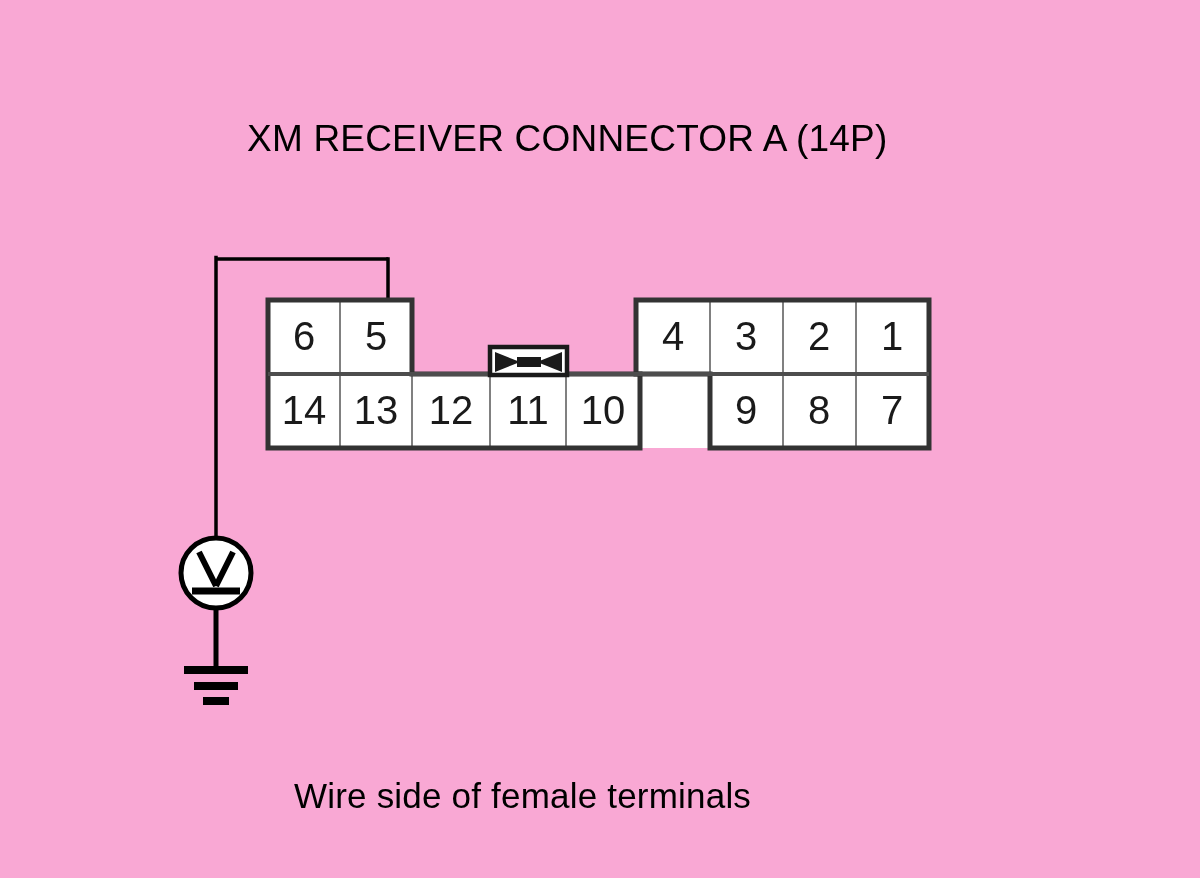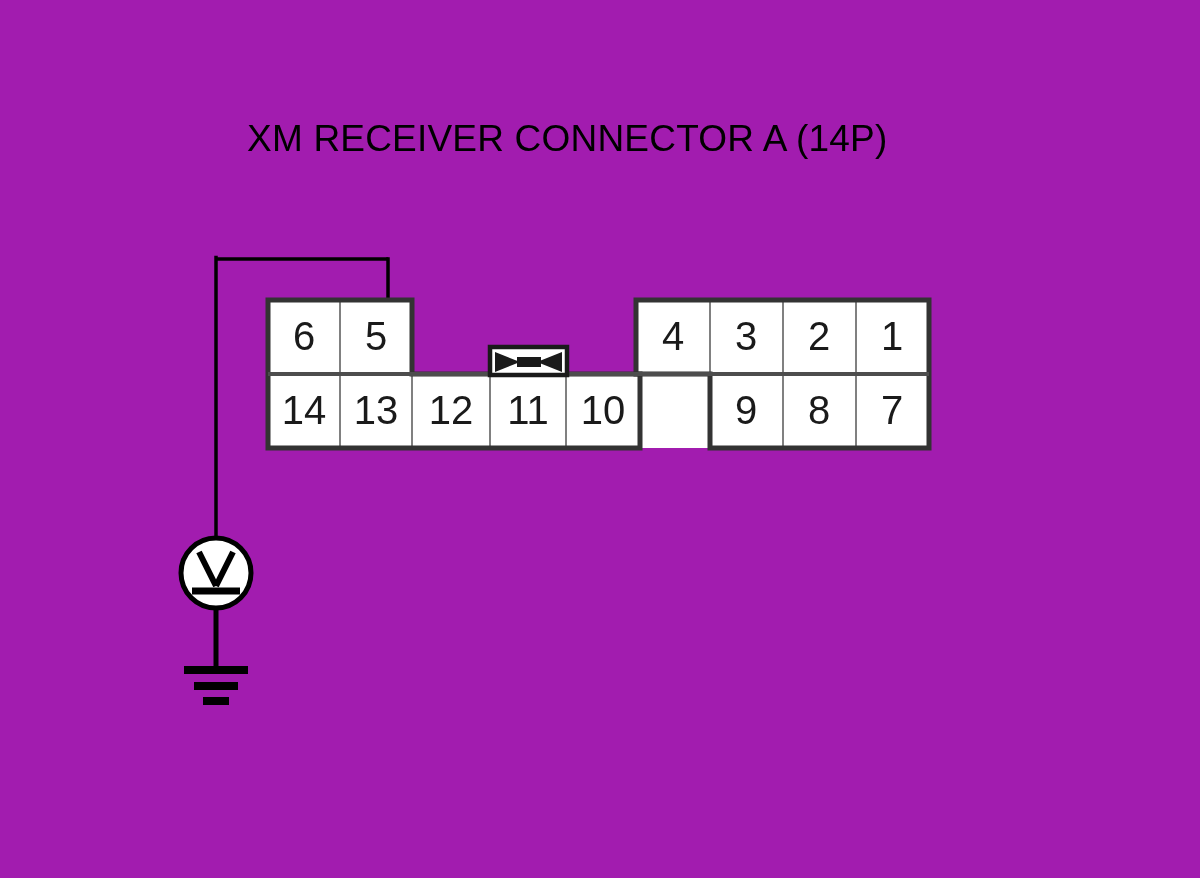--- a/index.html
+++ b/index.html
@@ -8,21 +8,21 @@
     background: #ffffff;
   }
   body {
     font-family: "Liberation Sans", sans-serif;
     color: #000000;
   }
   #canvas {
     position: relative;
     width: 1200px;
     height: 878px;
-    background: #a21caf;
+    background: #f9a8d4;
     overflow: hidden;
   }
   .txt {
     position: absolute;
     white-space: nowrap;
     color: #000000;
     font-family: "Liberation Sans", sans-serif;
   }
   #title-text {
     left: 247px;
@@ -148,14 +148,15 @@
 
     <line x1="216" y1="608" x2="216" y2="668" stroke="#000000" stroke-width="5"></line>
 
     <g stroke="#000000" stroke-linecap="butt">
       <line x1="184" y1="670" x2="248" y2="670" stroke-width="8"></line>
       <line x1="194" y1="686" x2="238" y2="686" stroke-width="8"></line>
       <line x1="203" y1="701" x2="229" y2="701" stroke-width="8"></line>
     </g>
   </svg>
 
+  <div class="txt" id="caption-text">Wire side of female terminals</div>
 
 </div>
 
 </body></html>

